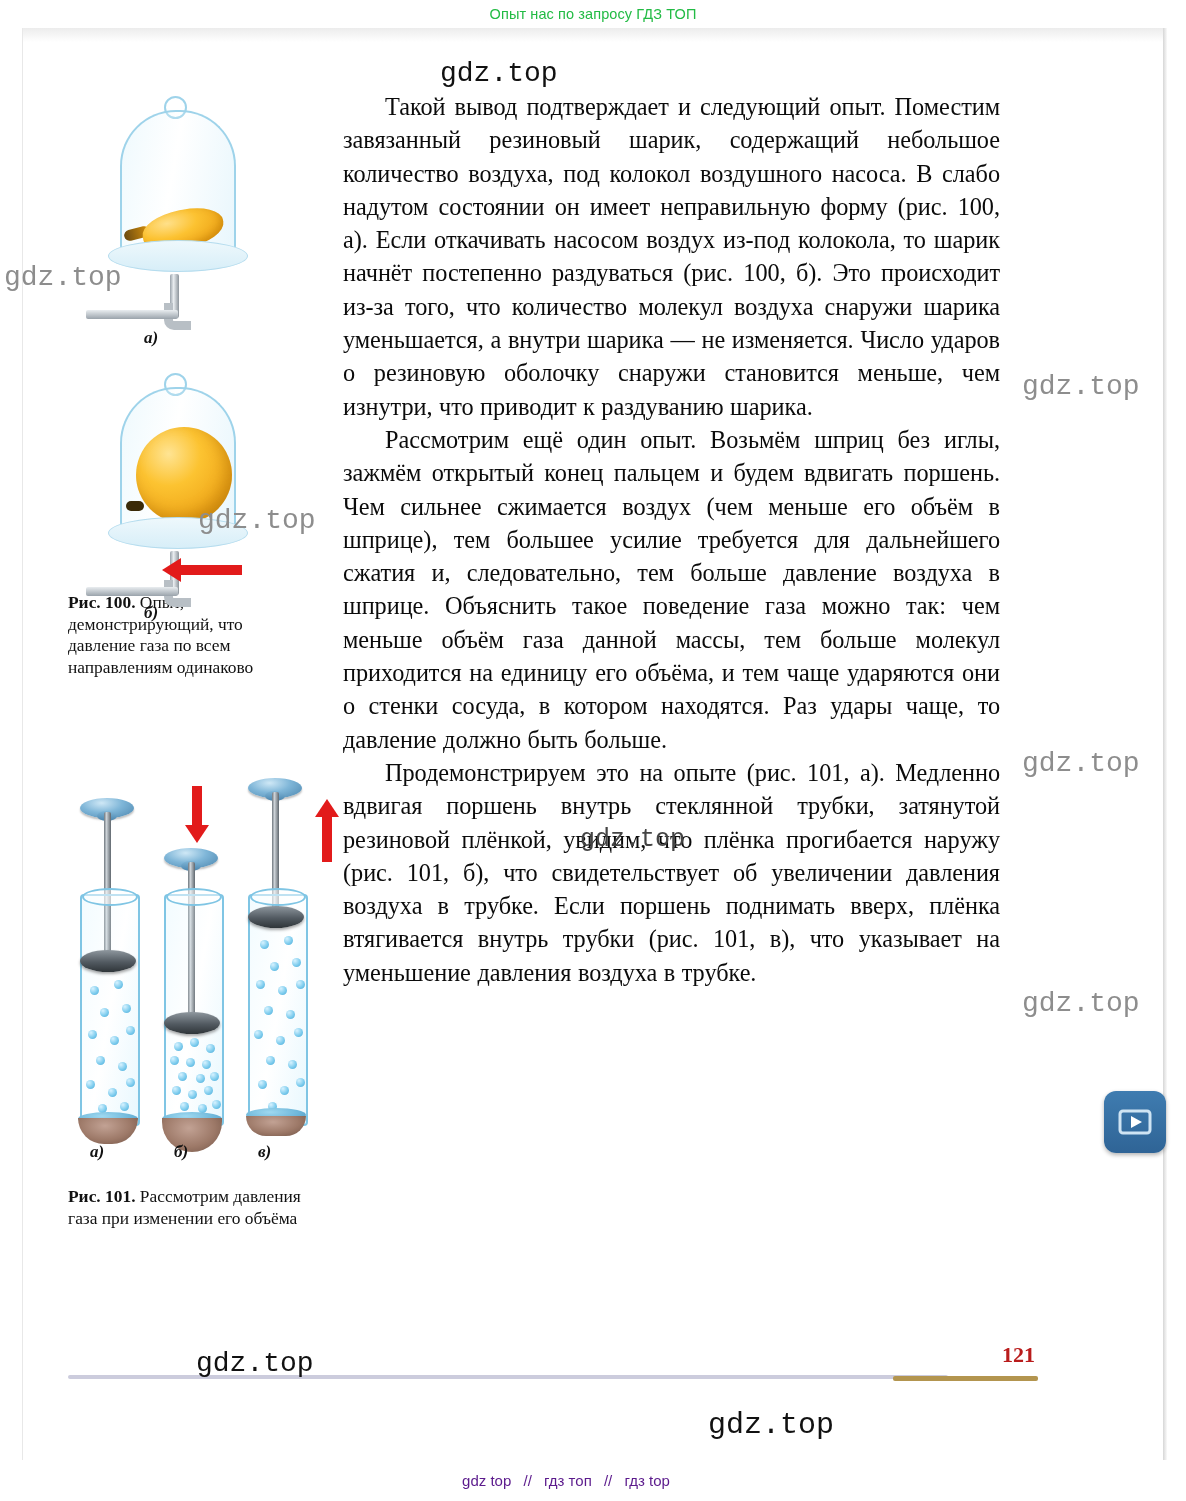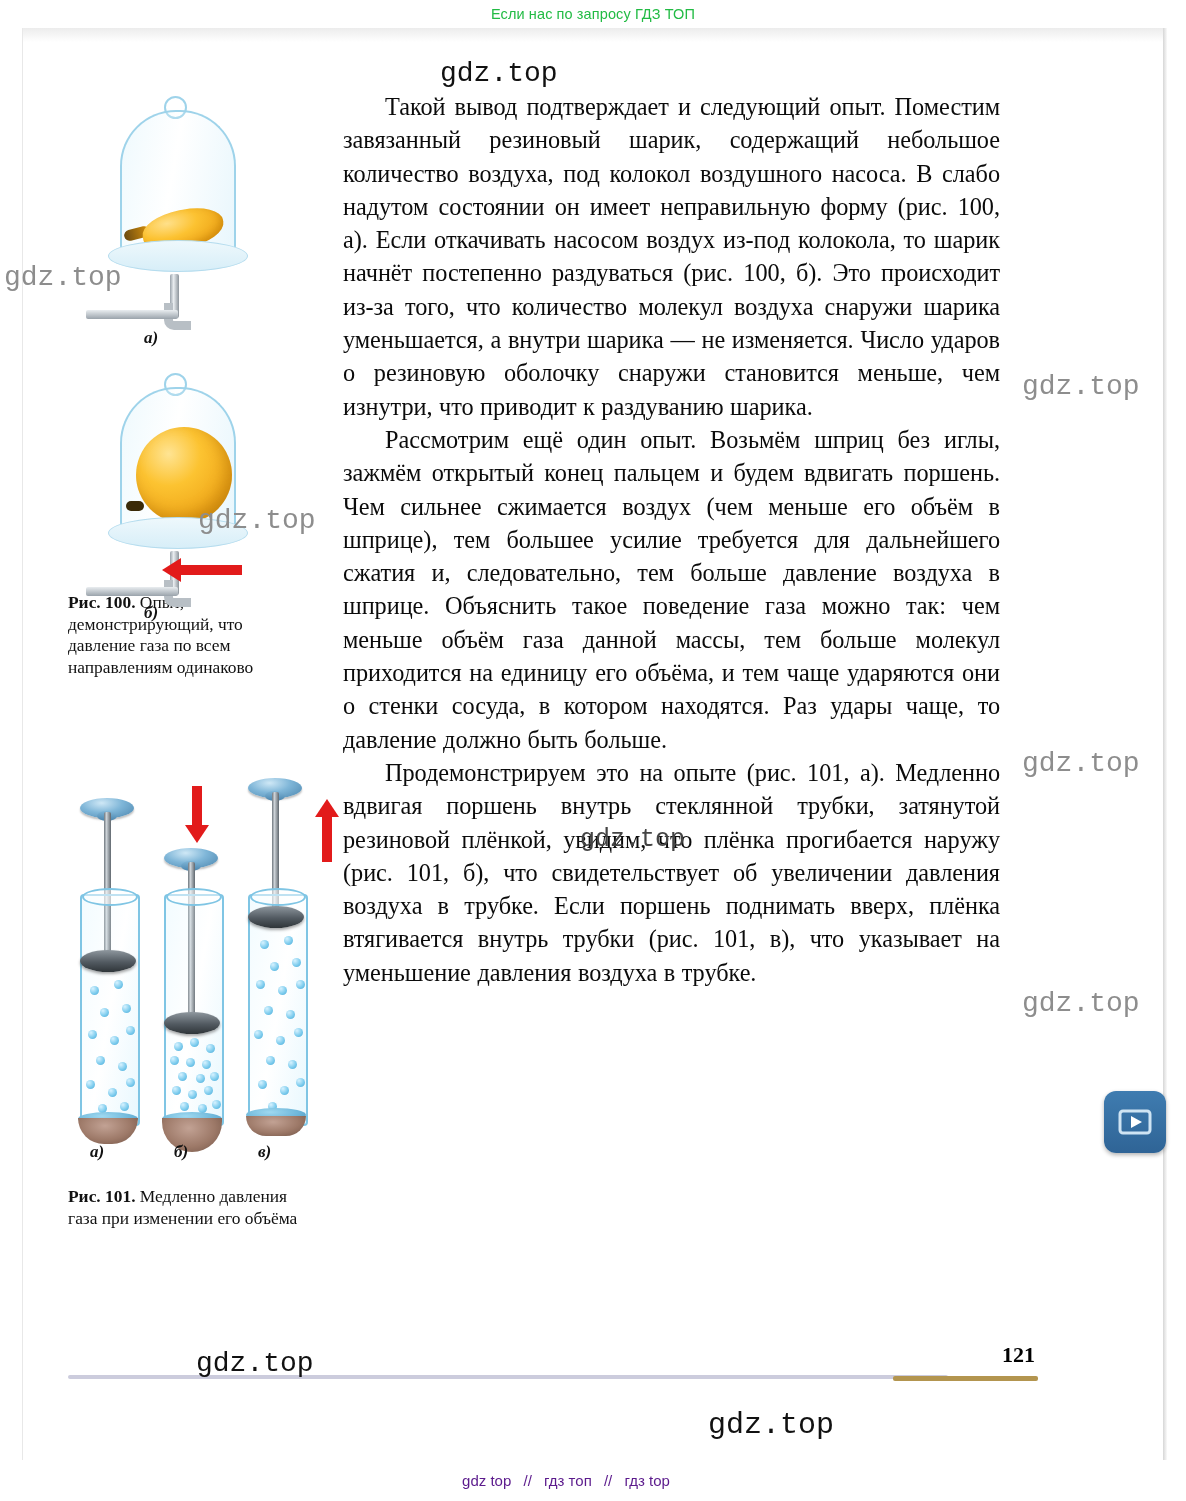--- a/index.html
+++ b/index.html
@@ -69,21 +69,21 @@
   .fig-letter{
     font-family:"Liberation Serif", serif;
     font-style:italic;font-weight:bold;font-size:17px;color:#111;
   }
 
   
   .page-number{
     position:absolute;left:0;top:1314px;width:1140px;
     text-align:right;padding-right:128px;
     font-family:"Liberation Serif", serif;
-    font-weight:bold;font-size:22px;color:#000000;
+    font-weight:bold;font-size:22px;color:#b91c1c;
     box-sizing:border-box;
   }
   .rule-lavender{
     position:absolute;left:45px;top:1347px;width:880px;height:4px;
     background:#ccccdd;border-radius:2px;
   }
   .rule-gold{
     position:absolute;left:870px;top:1348px;width:145px;height:5px;
     background:#b3954f;border-radius:2px;
   }
@@ -260,21 +260,21 @@
   .tube-label-row span{
     position:absolute;
     font-family:"Liberation Serif", serif;
     font-style:italic;font-weight:bold;font-size:17px;color:#111;
   }
 </style>
 </head>
 <body>
 
 <div class="promo-banner">
-  <span>Если нас по запросу ГДЗ ТОП</span>
+  <span>Опыт нас по запросу ГДЗ ТОП</span>
 </div>
 
 <div class="page-sheet">
   <div class="sheet-top-shade"></div>
   <div class="sheet-right-edge"></div>
 
   <div class="col-left">
 
     <div class="bell-fig">
       <div class="bell-knob"></div>
@@ -389,21 +389,21 @@
       </div>
 
       <div class="tube-label-row">
         <span style="left:22px;">а)</span>
         <span style="left:106px;">б)</span>
         <span style="left:190px;">в)</span>
       </div>
     </div>
 
     <div class="fig-caption" style="margin-top:16px;">
-      <b>Рис. 101.</b><span> Медленно давления газа при изменении его объёма</span>
+      <b>Рис. 101.</b><span> Рассмотрим давления газа при изменении его объёма</span>
     </div>
   </div>
 
   <div class="col-right body-text">
     <p>Такой вывод подтверждает и следующий опыт. Поместим завязанный резиновый шарик, содержащий небольшое количество воздуха, под колокол воздушного насоса. В слабо надутом состоянии он имеет неправильную форму (рис. 100, а). Если откачивать насосом воздух из-под колокола, то шарик начнёт постепенно раздуваться (рис. 100, б). Это происходит из-за того, что количество молекул воздуха снаружи шарика уменьшается, а внутри шарика — не изменяется. Число ударов о резиновую оболочку снаружи становится меньше, чем изнутри, что приводит к раздуванию шарика.</p>
     <p>Рассмотрим ещё один опыт. Возьмём шприц без иглы, зажмём открытый конец пальцем и будем вдвигать поршень. Чем сильнее сжимается воздух (чем меньше его объём в шприце), тем большее усилие требуется для дальнейшего сжатия и, следовательно, тем больше давление воздуха в шприце. Объяснить такое поведение газа можно так: чем меньше объём газа данной массы, тем больше молекул приходится на единицу его объёма, и тем чаще ударяются они о стенки сосуда, в котором находятся. Раз удары чаще, то давление должно быть больше.</p>
     <p>Продемонстрируем это на опыте (рис. 101, а). Медленно вдвигая поршень внутрь стеклянной трубки, затянутой резиновой плёнкой, увидим, что плёнка прогибается наружу (рис. 101, б), что свидетельствует об увеличении давления воздуха в трубке. Если поршень поднимать вверх, плёнка втягивается внутрь трубки (рис. 101, в), что указывает на уменьшение давления воздуха в трубке.</p>
   </div>
 
   <div class="page-number">121</div>

